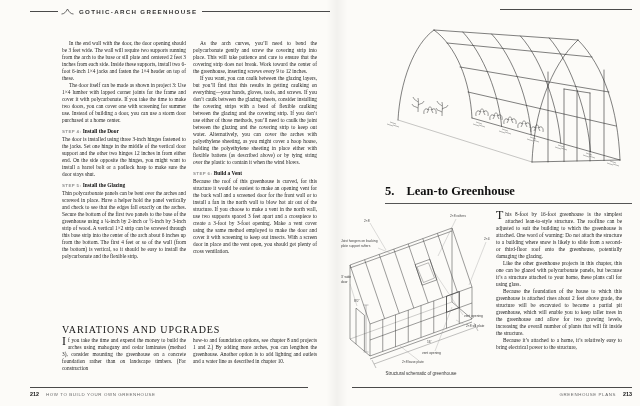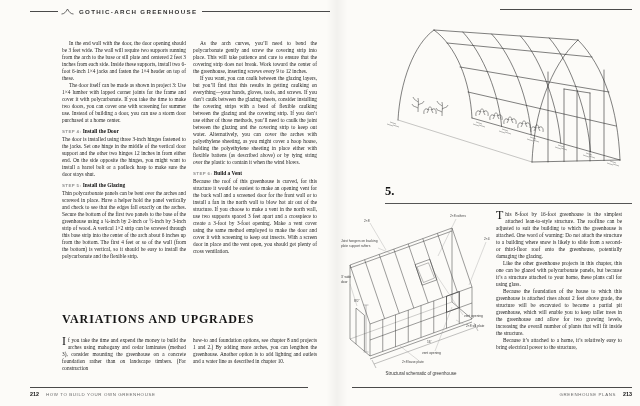--- a/index.html
+++ b/index.html
@@ -26,21 +26,21 @@
   .col { position:absolute; width:124px; font-size:5.3px; line-height:7px; text-align:justify; color:#232323; }
   .col p { margin:0; }
   .col p.ind { text-indent:7px; }
   .stephead { margin-top:4px !important; margin-bottom:1px !important; text-align:left; white-space:nowrap; }
   .step-label {
     font-family:"Liberation Sans", sans-serif; font-size:4.4px; font-weight:bold;
     color:#8d8d8d; letter-spacing:0.4px;
   }
   .step-title { font-weight:bold; color:#111; font-size:5.4px; }
   .var-head {
-    position:absolute; left:62px; top:312px; font-size:12px; font-weight:bold;
+    position:absolute; left:62px; top:324px; font-size:10px; font-weight:normal;
     letter-spacing:0.9px; color:#151515; white-space:nowrap;
   }
   .dropcap { float:left; font-size:12px; line-height:9.5px; padding-right:2px; color:#111; }
 
   
   .section-head {
     position:absolute; left:385px; top:184px; width:247px;
     border-bottom:1px solid #555; padding-bottom:4px;
     font-weight:bold; font-size:12.5px; color:#111; display:flex; align-items:baseline;
   }
@@ -156,20 +156,21 @@
       <use href="#hatch" x="146" y="127"></use>
       <use href="#hatch" x="174" y="135"></use>
       <use href="#hatch" x="202" y="143"></use>
       <use href="#hatch" x="226" y="151"></use>
       <use href="#hatch" x="6" y="112"></use>
     </g>
   </svg>
 
   <div class="section-head">
     <span class="sec-num">5.</span>
+    <span class="sec-title">Lean-to Greenhouse</span>
   </div>
 
   <svg class="schematic" width="160" height="168" viewBox="0 0 160 168">
     <g stroke="#3a3a3a" stroke-width="0.5" fill="none">
 
       <path d="M10,133 L30,150 L30,118 L10,59 Z"></path>
 
       <path d="M112,96 L132,113 L132,81 L112,22 Z"></path>
 
       <path d="M30,150 L132,113"></path>

